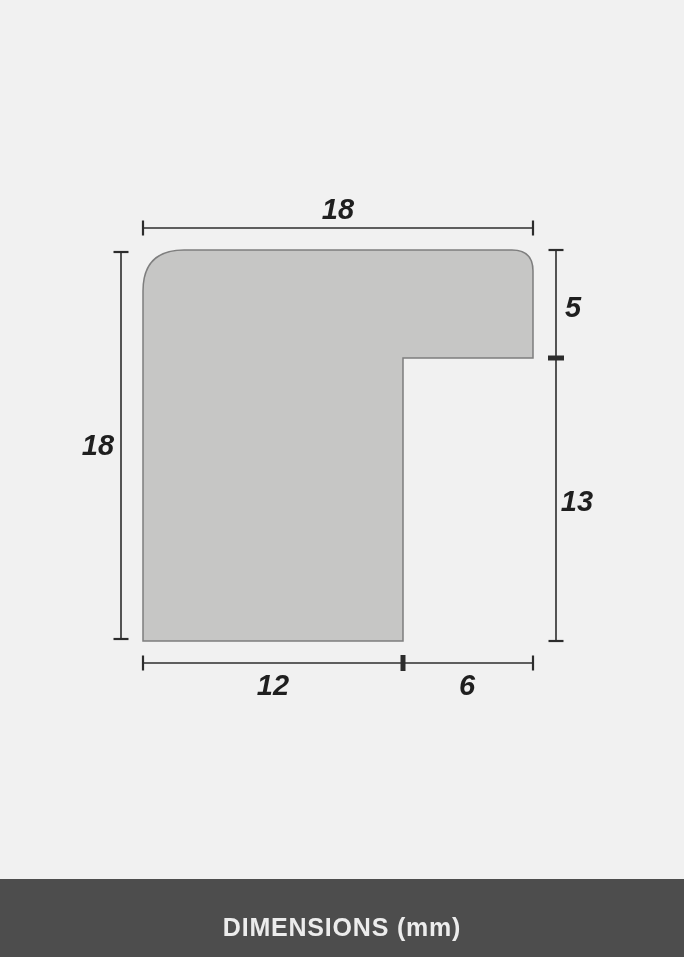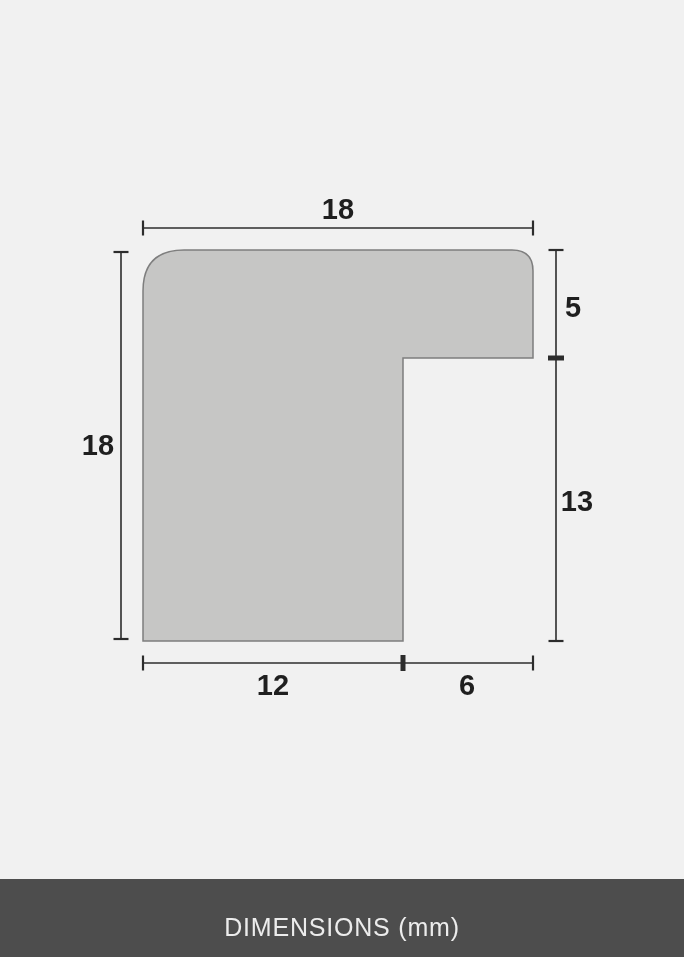--- a/index.html
+++ b/index.html
@@ -16,20 +16,21 @@
   body{
     background:var(--background);
     font-family:"Liberation Sans", sans-serif;
     display:flex;
     flex-direction:column;
   }
   .diagram-area{
     width:684px;
     height:879px;
     position:relative;
+    font-style:italic;
   }
   svg{display:block;}
   .profile{
     fill:var(--shape-fill);
     stroke:var(--shape-stroke);
     stroke-width:1.5;
   }
   .dim-line{
     stroke:var(--dimension-line);
     stroke-width:1.6;
@@ -55,21 +56,21 @@
     height:78px;
     background:var(--footer-bg);
     display:flex;
     align-items:center;
     justify-content:center;
     padding-top:18px;
   }
   .footer-title{
     color:var(--footer-text);
     font-size:25px;
-    font-weight:400;
+    font-weight:700;
     letter-spacing:0.8px;
   }
 </style>
 </head>
 <body>
 
 <div class="diagram-area">
   <svg width="684" height="879" viewBox="0 0 684 879">
 
     <path class="profile" d="M 143 641

